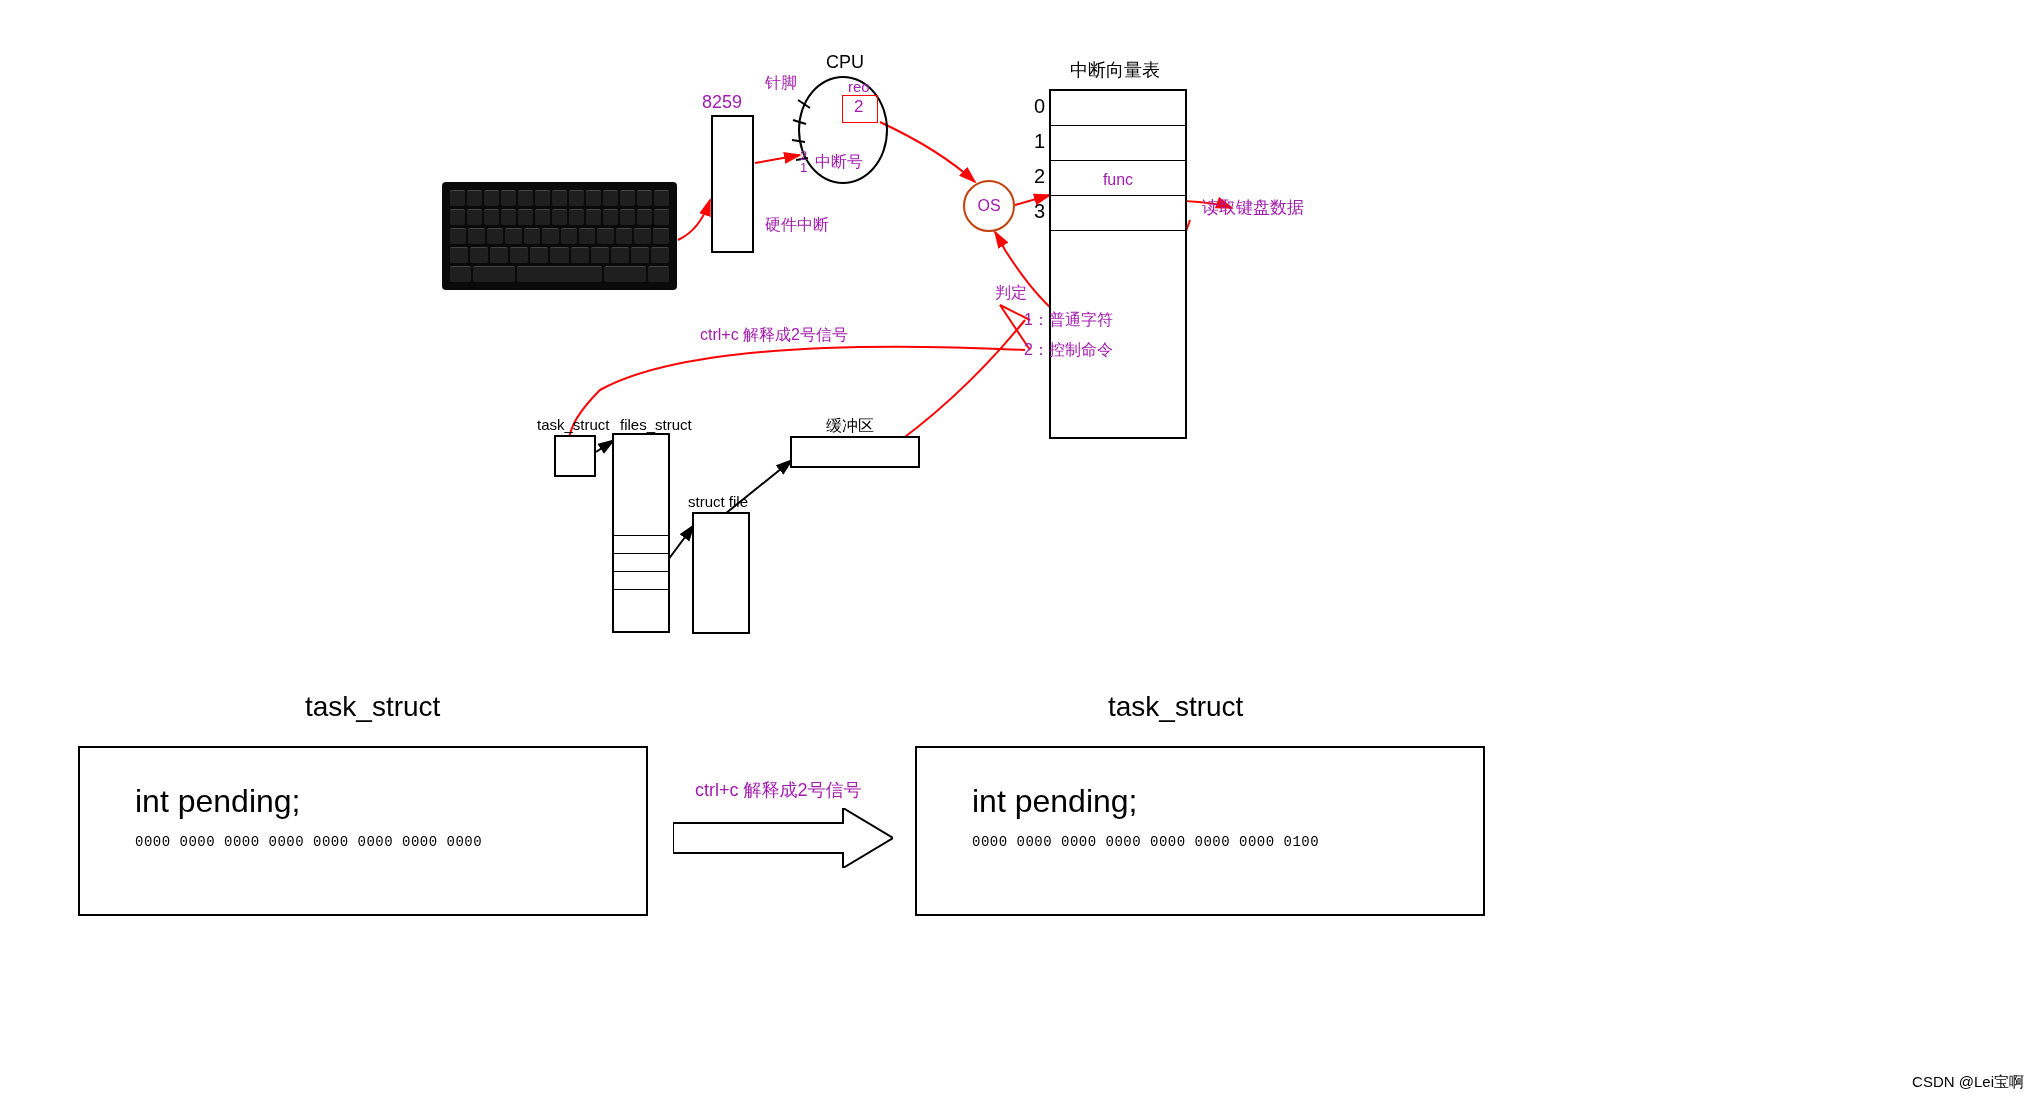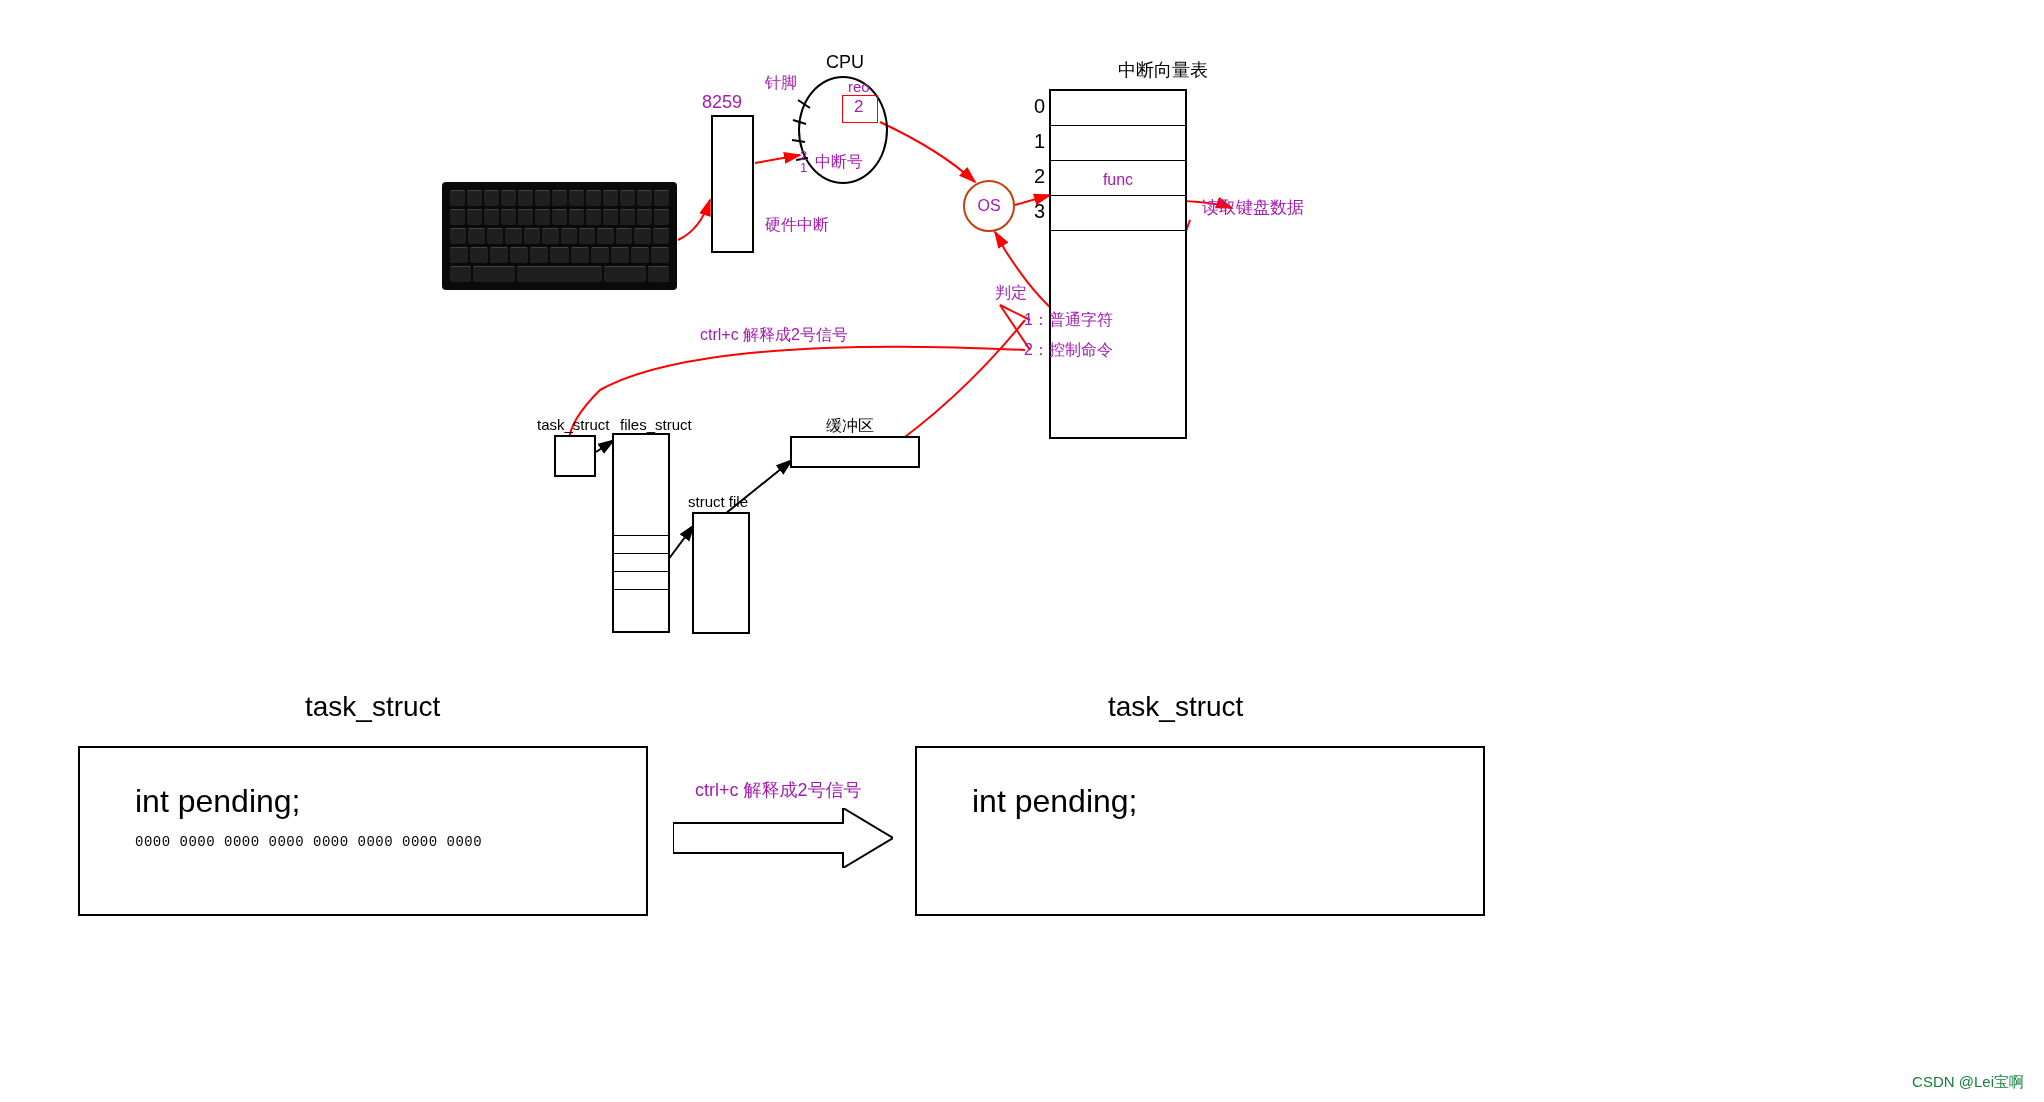--- a/index.html
+++ b/index.html
@@ -194,21 +194,21 @@
 <div class="abs red" style="left:854px;top:97px;font-size:17px;">2</div>
 <div class="abs red" style="left:815px;top:152px;font-size:16px;">中断号</div>
 <div class="abs red" style="left:800px;top:150px;font-size:13px;line-height:12px;white-space:pre;">2
 1</div>
 <div class="abs red" style="left:765px;top:215px;font-size:16px;">硬件中断</div>
 
 <div class="abs oscircle">
   <span class="red" style="font-size:16px;">OS</span>
 </div>
 
-<div class="abs" style="left:1070px;top:58px;font-size:18px;margin-left:48px;">中断向量表</div>
+<div class="abs" style="left:1070px;top:58px;font-size:18px;">中断向量表</div>
 <div class="abs box ivt">
   <div class="ivtrow"></div>
   <div class="ivtrow"></div>
   <div class="ivtrow" style="text-align:center;line-height:35px;"><span class="red" style="font-size:16px;">func</span></div>
   <div class="ivtrow"></div>
 </div>
 <div class="abs ivtlabel" style="top:95px;left:1025px;">0</div>
 <div class="abs ivtlabel" style="top:130px;left:1025px;">1</div>
 <div class="abs ivtlabel" style="top:165px;left:1025px;">2</div>
 <div class="abs ivtlabel" style="top:200px;left:1025px;">3</div>
@@ -240,20 +240,21 @@
 
 <div class="abs bigtitle" style="left:305px;top:691px;">task_struct</div>
 <div class="abs box bigbox1">
   <div class="inttxt">int pending;</div>
   <div class="bits">0000 0000 0000 0000 0000 0000 0000 0000</div>
 </div>
 
 <div class="abs bigtitle" style="left:1108px;top:691px;">task_struct</div>
 <div class="abs box bigbox2">
   <div class="inttxt">int pending;</div>
+  <div class="bits">0000 0000 0000 0000 0000 0000 0000  0100</div>
 </div>
 
 <svg class="abs bigarrow" viewBox="0 0 220 60">
   <polygon points="0,15 170,15 170,0 220,30 170,60 170,45 0,45" fill="#fff" stroke="#000" stroke-width="2"></polygon>
 </svg>
 <div class="abs red" style="left:695px;top:778px;font-size:18px;">ctrl+c 解释成2号信号</div>
 
-<div class="abs" style="right:20px;bottom:10px;font-size:15px;color:#15803d;">CSDN @Lei宝啊</div>
+<div class="abs" style="right:20px;bottom:10px;font-size:15px;color:#000000;">CSDN @Lei宝啊</div>
 
 </body></html>

